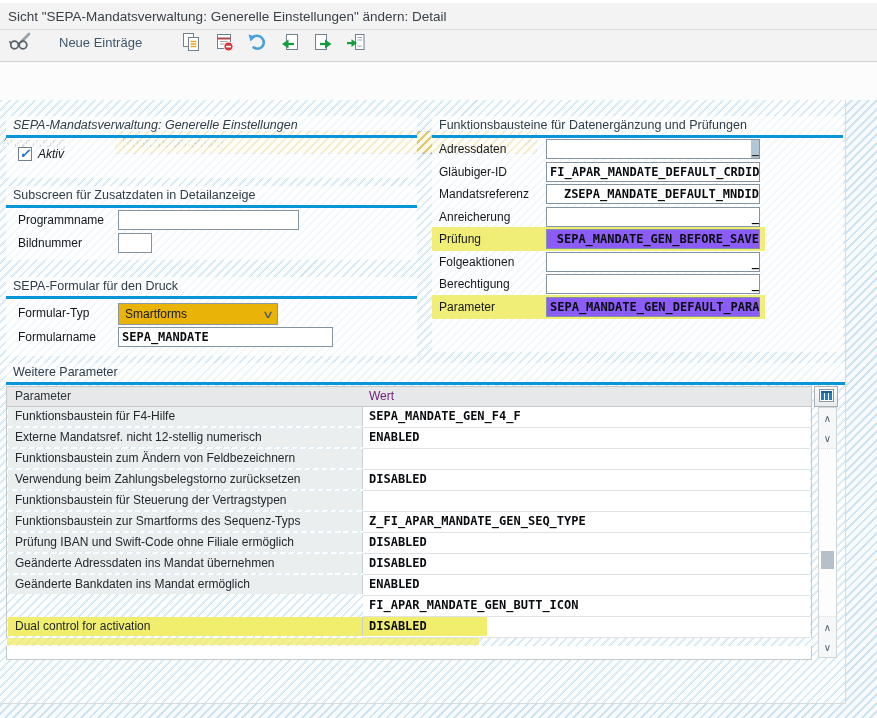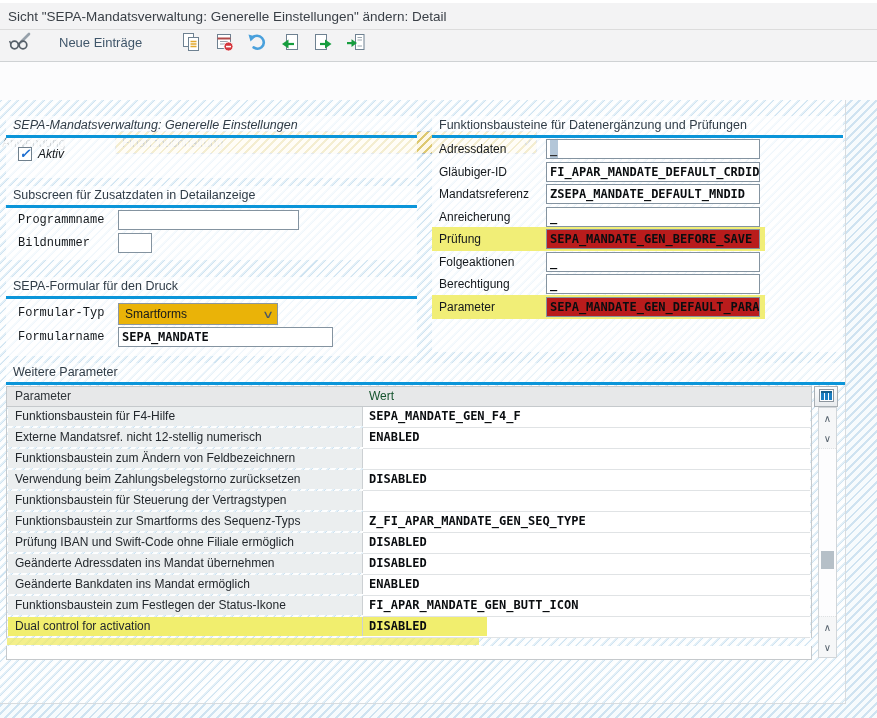--- a/index.html
+++ b/index.html
@@ -42,41 +42,41 @@
   .box-subscreen{left:6px;top:186px;width:411px;height:74px;}
   .box-form{left:6px;top:277px;width:411px;height:79px;}
   .box-fm{left:432px;top:116px;width:411px;height:236px;}
   
   .cbrow{position:absolute;left:12px;top:31px;display:flex;align-items:center;}
   .cbox{width:14px;height:14px;box-sizing:border-box;border:1px solid #70808d;background:#fff;
     color:#1e6fd0;font-size:13px;line-height:12px;text-align:center;font-weight:bold;}
   .cblbl{margin-left:6px;color:#14181c;}
   
   .frow{position:absolute;height:20px;}
-  .frow .flbl{position:absolute;left:12px;top:0;height:20px;line-height:20px;color:#14181c;white-space:nowrap;font-family:Liberation Mono, monospace;}
+  .frow .flbl{position:absolute;left:12px;top:0;height:20px;line-height:20px;color:#14181c;white-space:nowrap;}
   .inp{position:absolute;box-sizing:border-box;height:20px;border:1px solid #8493a0;background:#fff;
     font-family:"DejaVu Sans Mono",monospace;font-size:12px;font-weight:600;color:#0a0d10;
     line-height:18px;padding-left:3px;white-space:nowrap;overflow:hidden;}
   
-  .fm-row{position:absolute;left:0;width:411px;height:24px;}
+  .fm-row{position:absolute;left:0;width:411px;height:24px;text-align:right;}
   .fm-row .hlband{position:absolute;left:0;top:0;width:333px;height:24px;background:#f1ee77;display:none;}
   .fm-row.hl .hlband{display:block;}
   .fm-row .flbl{position:absolute;left:7px;top:2px;height:20px;line-height:20px;color:#14181c;white-space:nowrap;}
   .fm-row .inp{left:114px;top:2px;width:214px;}
-  .fm-row.hl .inp{background:#b91c1c;}
+  .fm-row.hl .inp{background:#8b5cf6;}
   .sel{display:inline-block;background:#b3c6d8;color:#333;min-width:8px;}
   
   .wp-head{position:absolute;left:6px;top:363px;width:839px;height:17px;padding-top:2px;
     font-size:12.5px;color:#303c47;border-bottom:3px solid #0b95d9;background:rgba(255,255,255,0.5);}
   .wp-head span{padding-left:7px;}
   .table{position:absolute;left:6px;top:386px;width:806px;}
   .thead{position:absolute;left:0;top:0;width:806px;height:21px;box-sizing:border-box;
     background:#e7e8e9;border:1px solid #c5c9cc;}
   .thead .hc1{position:absolute;left:8px;top:0;height:19px;line-height:19px;color:#2e3338;}
-  .thead .hc2{position:absolute;left:362px;top:0;height:24px;line-height:19px;color:#14532d;}
+  .thead .hc2{position:absolute;left:362px;top:0;height:24px;line-height:19px;color:#701a75;}
   .tbody{position:absolute;left:0;top:21px;width:806px;}
   .trow{position:absolute;left:0;width:806px;height:21px;box-sizing:border-box;
     border-left:1px solid #c5c9cc;border-right:1px solid #c5c9cc;}
   .cell-p{position:absolute;left:1px;top:0;width:355px;height:19px;background:#ebeeef;
     line-height:19px;padding-left:7px;box-sizing:border-box;color:#23282d;white-space:nowrap;overflow:hidden;
     border-right:1px solid #ccd0d3;}
   .cell-w{position:absolute;left:356px;top:0;right:1px;height:20px;background:#ffffff;
     border-bottom:1px solid #e0e3e5;line-height:19px;padding-left:6px;
     font-family:"DejaVu Sans Mono",monospace;font-size:12px;font-weight:600;color:#0a0d10;white-space:nowrap;overflow:hidden;}
   .trow.hl .cell-p{background:#f1ee6e;}
@@ -302,21 +302,20 @@
       </div>
       <div class="trow" style="top: 147px;">
         <div class="cell-p">Geänderte Adressdaten ins Mandat übernehmen</div>
         <div class="cell-w"><span class="wfill">DISABLED</span></div>
       </div>
       <div class="trow" style="top: 168px;">
         <div class="cell-p">Geänderte Bankdaten ins Mandat ermöglich</div>
         <div class="cell-w"><span class="wfill">ENABLED</span></div>
       </div>
       <div class="trow" style="top: 189px;">
-        <div class="cell-p">Funktionsbaustein zum Festlegen der Status-Ikone</div>
         <div class="cell-w"><span class="wfill">FI_APAR_MANDATE_GEN_BUTT_ICON</span></div>
       </div>
       <div class="trow hl" style="top: 210px;">
         <div class="cell-p">Dual control for activation</div>
         <div class="cell-w"><span class="wfill">DISABLED</span></div>
       </div>
       <div class="understrip" style="top: 231px;"></div>
       <div class="gaprow" style="top: 231px;"></div>
       <div class="emptyrow" style="top: 239px;"></div>
     </div>

